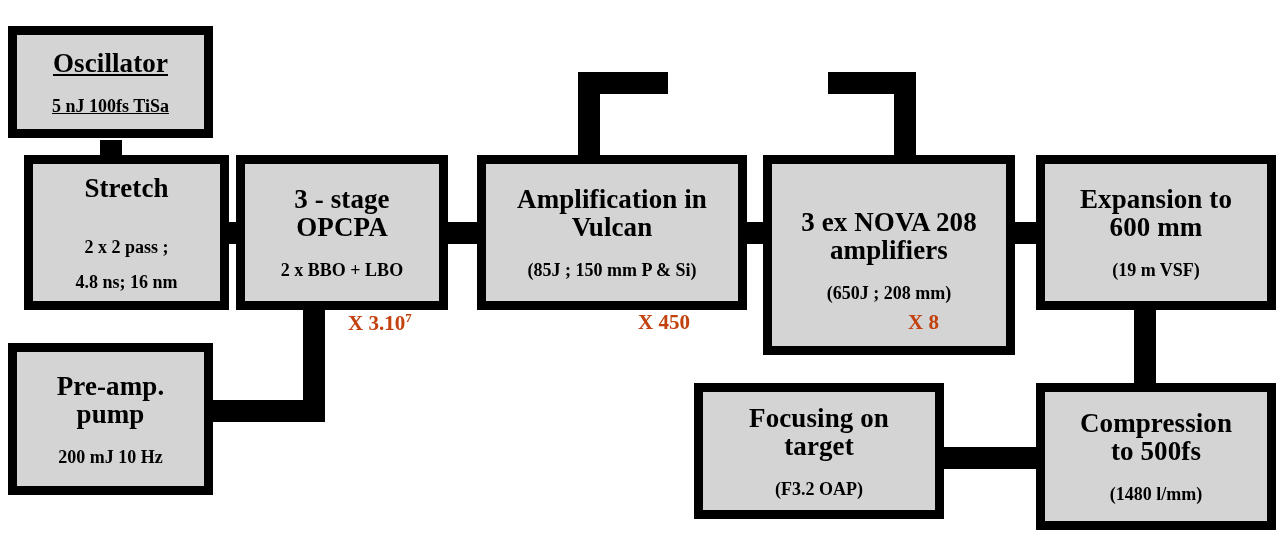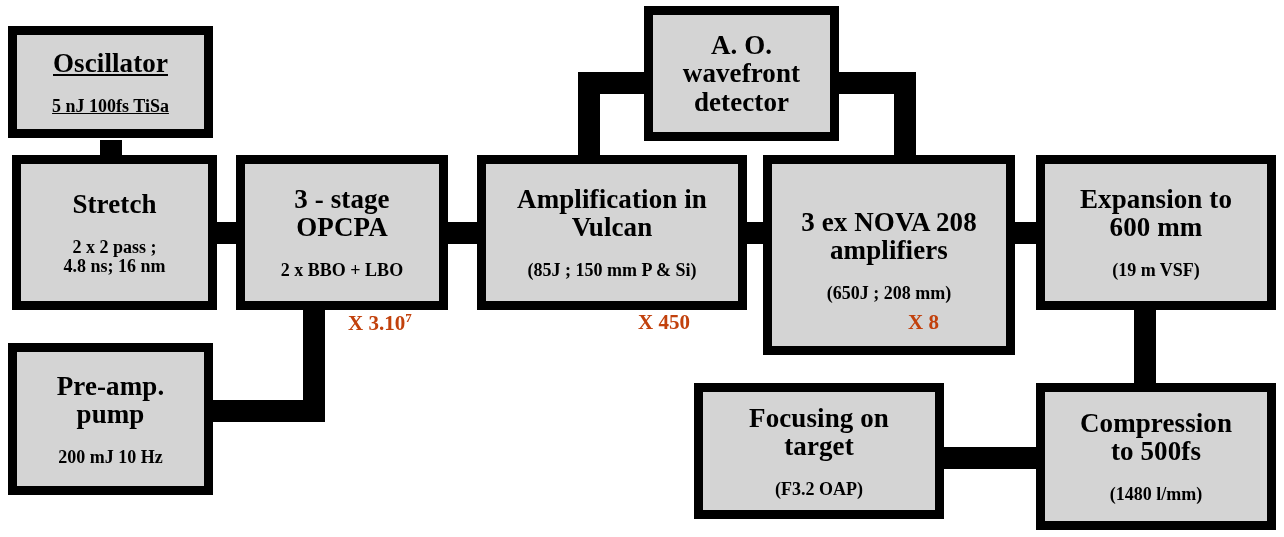--- a/index.html
+++ b/index.html
@@ -92,21 +92,21 @@
 
   <div class="conn" style="left:1134px; top:300px; width:22px; height:90px;"></div>
 
   <div class="conn" style="left:898px; top:447px; width:140px; height:22px;"></div>
 
   <div class="box" style="left:8px; top:26px; width:205px; height:112px;text-decoration:underline;">
     <div class="title">Oscillator</div>
     <div class="sub">5 nJ 100fs TiSa</div>
   </div>
 
-  <div class="box" style="left:12px; top:155px; width:205px; height:155px;">
+  <div class="box" style="left:24px; top:155px; width:205px; height:155px;gap:16px;">
     <div class="title">Stretch</div>
     <div class="sub">2 x 2 pass ;</div>
     <div class="sub" style="margin-top:0;">4.8 ns; 16 nm</div>
   </div>
 
   <div class="box" style="left:236px; top:155px; width:212px; height:155px;">
     <div class="title">3 - stage</div>
     <div class="title">OPCPA</div>
     <div class="sub">2 x BBO + LBO</div>
   </div>
@@ -122,25 +122,20 @@
     <div class="title">Vulcan</div>
     <div class="sub">(85J ; 150 mm P &amp; Si)</div>
   </div>
 
   <div class="box" style="left:763px; top:155px; width:252px; height:200px;">
     <div class="title">3 ex NOVA 208</div>
     <div class="title">amplifiers</div>
     <div class="sub">(650J ; 208 mm)</div>
   </div>
 
-  <div class="box" style="left:644px; top:6px; width:195px; height:135px;">
-    <div class="title">A. O.</div>
-    <div class="title">wavefront</div>
-    <div class="title">detector</div>
-  </div>
 
   <div class="box" style="left:1036px; top:155px; width:240px; height:155px;">
     <div class="title">Expansion to</div>
     <div class="title">600 mm</div>
     <div class="sub">(19 m VSF)</div>
   </div>
 
   <div class="box" style="left:1036px; top:383px; width:240px; height:147px;">
     <div class="title">Compression</div>
     <div class="title">to 500fs</div>

